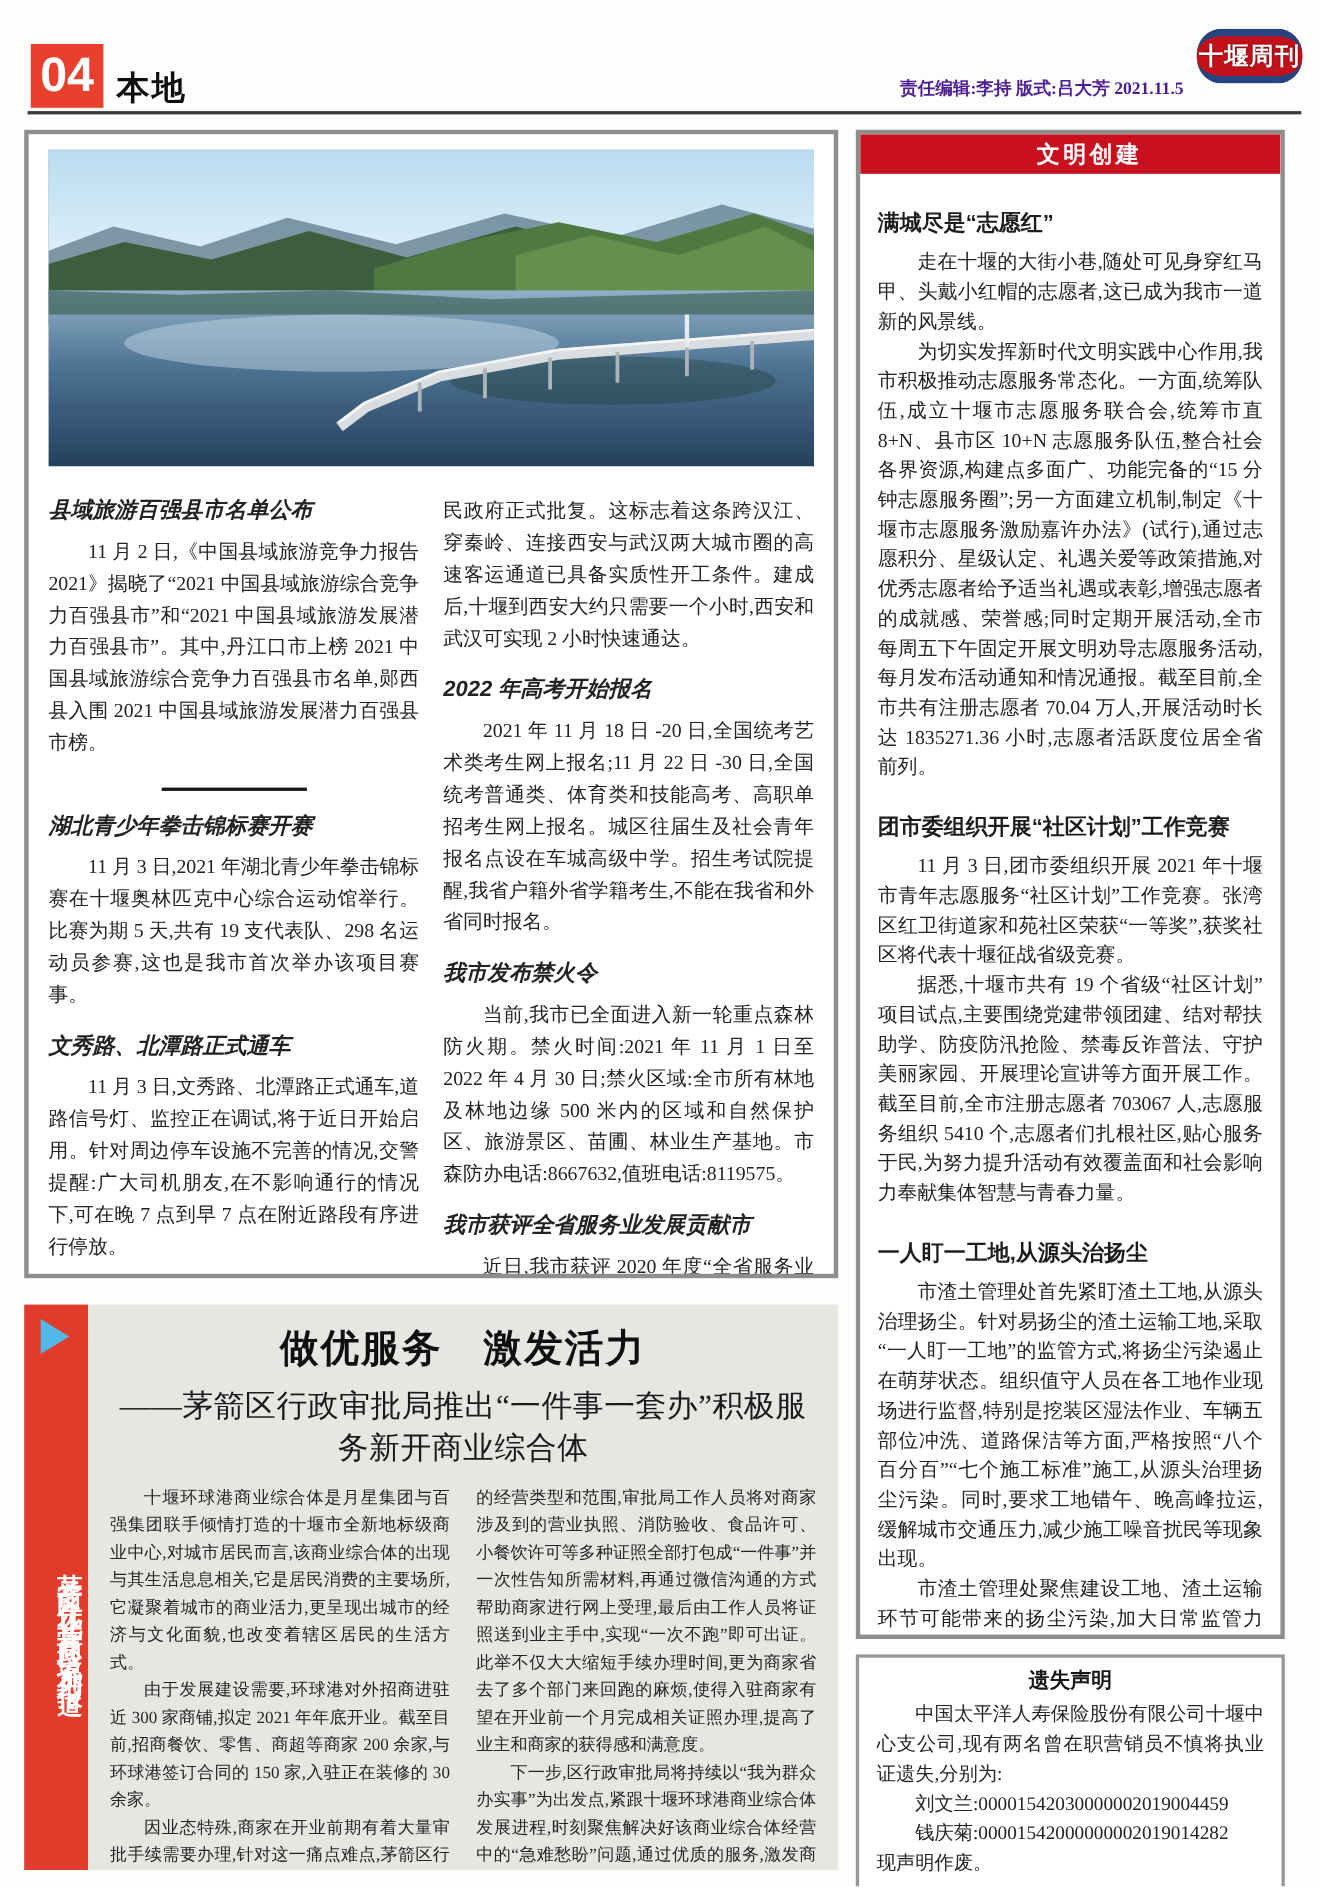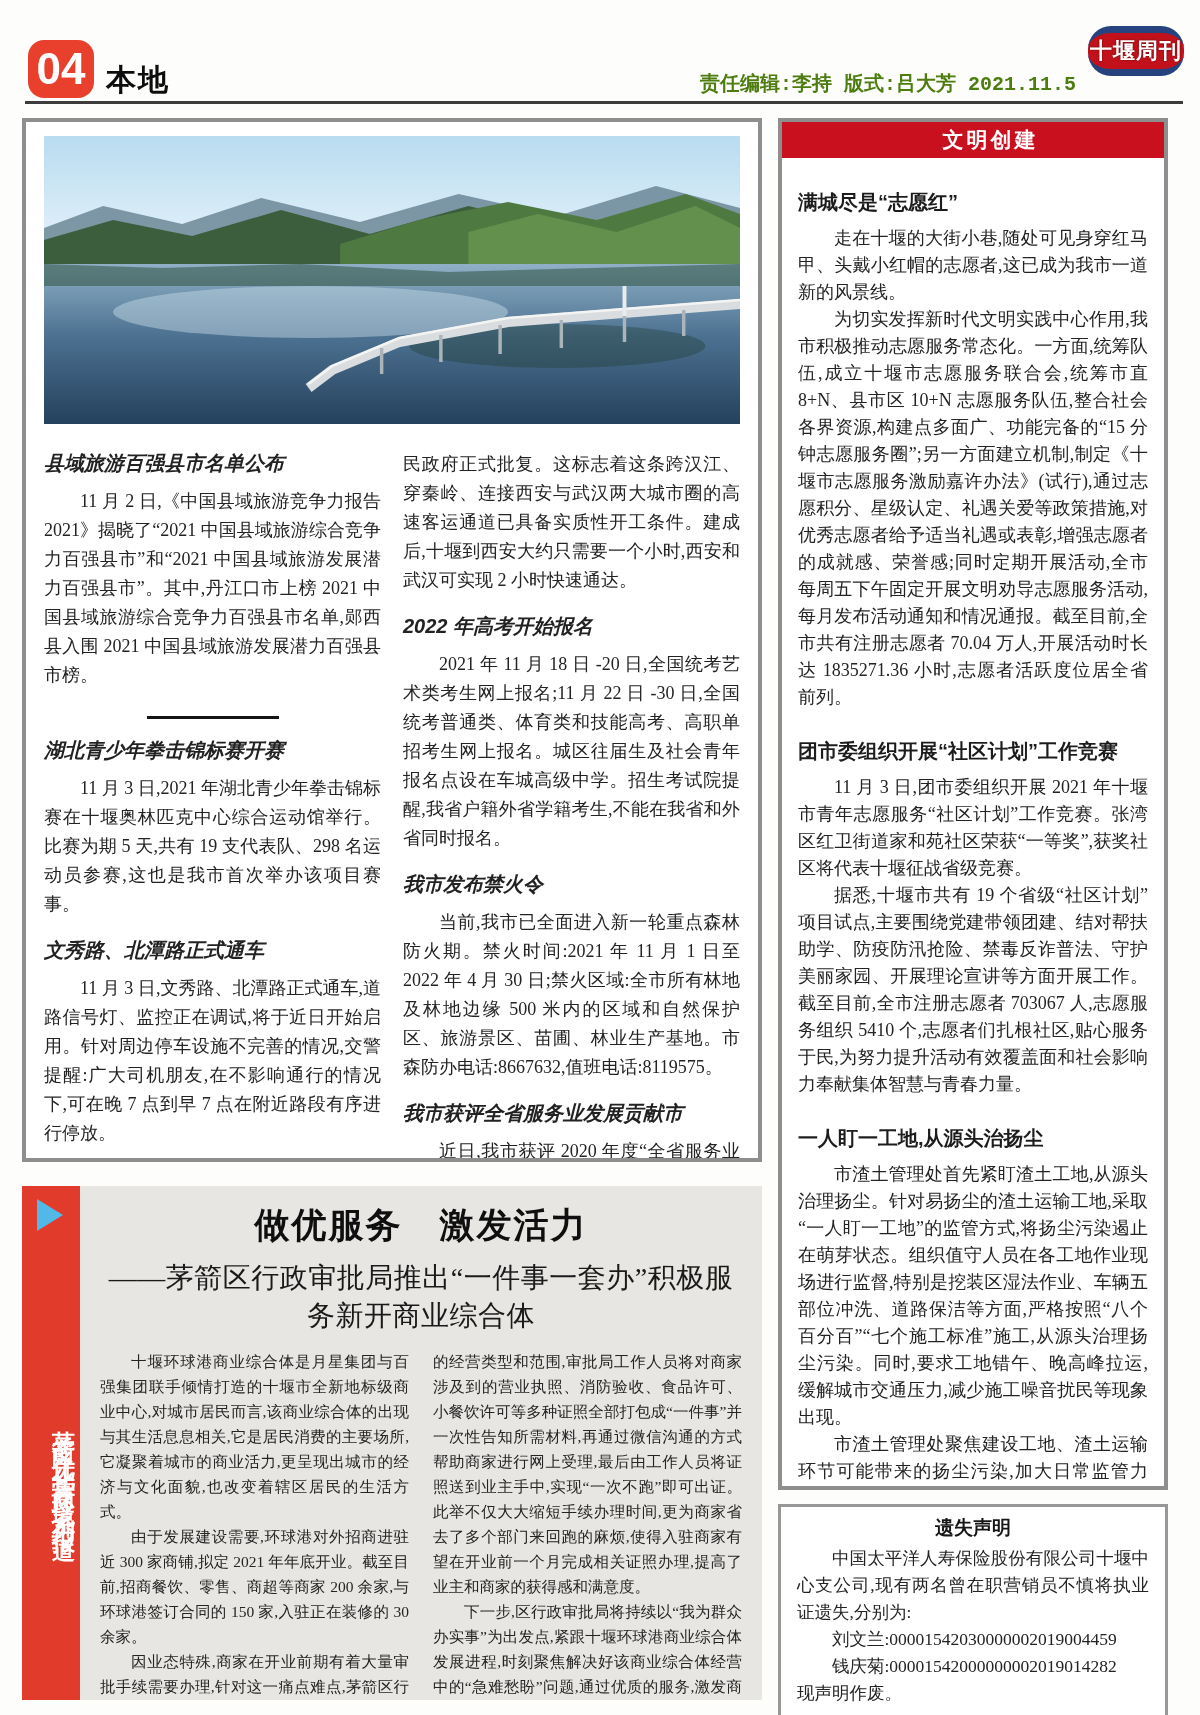--- a/index.html
+++ b/index.html
@@ -5,33 +5,33 @@
   * { margin:0; padding:0; box-sizing:border-box; }
   html,body { background:#ffffff; }
   .page {
     position:relative; width:1200px; height:1715px; margin:0 auto;
     background:#fdfdfb; overflow:hidden;
     font-family:"Liberation Serif","DejaVu Serif",serif; color:#1d1d1d;
   }
   
   .page-num {
     position:absolute; left:28px; top:40px; width:66px; height:58px;
-    background:#e8402c; border-radius:16px; color:#fff;
+    background:#e8402c; border-radius:0; color:#fff;
     font-family:"Liberation Sans","DejaVu Sans",sans-serif; font-weight:bold;
     font-size:44px; display:flex; align-items:center; justify-content:center;
   }
   .section-title {
     position:absolute; left:106px; top:60px;
     font-family:"Liberation Sans","DejaVu Sans",sans-serif; font-weight:bold;
     font-size:30px; color:#0d0d0d; letter-spacing:2px;
   }
   .editor-credit {
     position:absolute; right:124px; top:70px;
-    font-family:Liberation Mono, monospace; font-weight:bold;
-    font-size:20px; color:#4d7c0f;
+    font-family:Liberation Serif, serif; font-weight:bold;
+    font-size:16px; color:#4c1d95;
   }
   .masthead {
     position:absolute; left:1088px; top:26px; width:96px; height:50px;
     background:#c3111b; border-top:7px solid #27437f; border-bottom:7px solid #27437f;
     color:#fff; display:flex; align-items:center; justify-content:center;
     font-family:"Liberation Serif","DejaVu Serif",serif; font-weight:bold;
     font-size:22px; letter-spacing:1px; text-shadow:0 0 2px #5b0a0a;border-radius:23px;
   }
   .header-rule { position:absolute; left:25px; top:101px; width:1158px; height:3px; background:#3c3c3c; }
 

